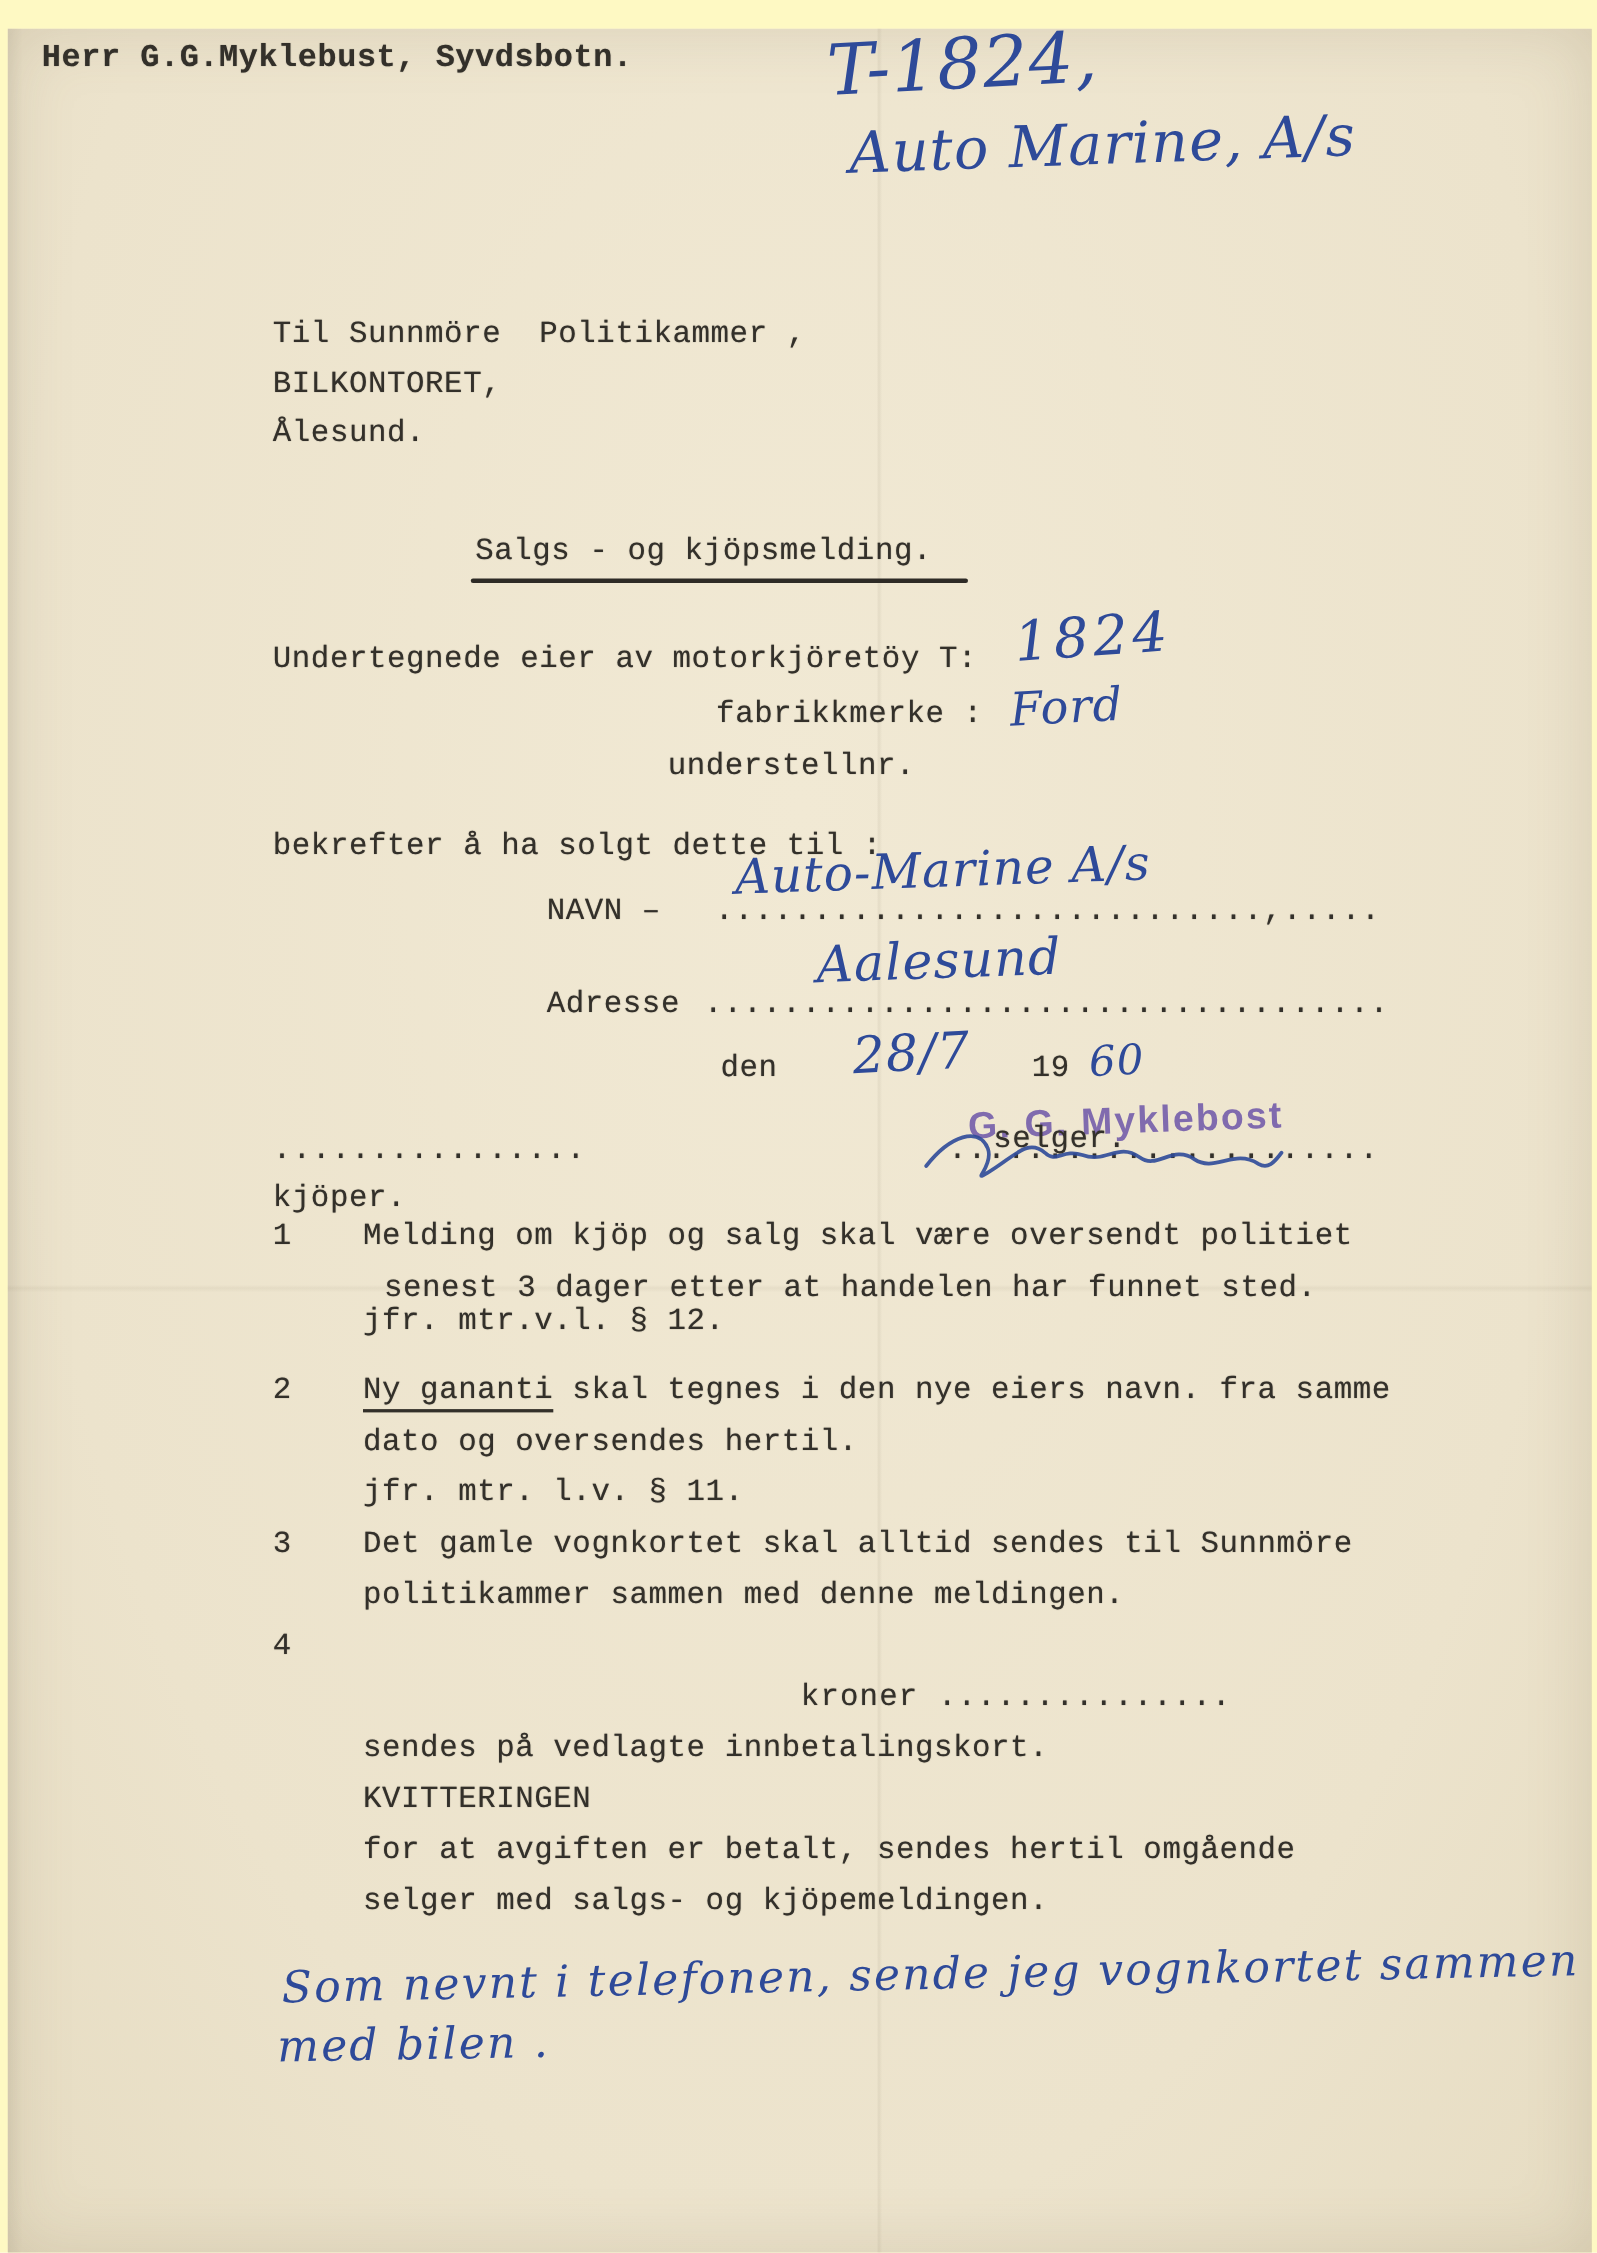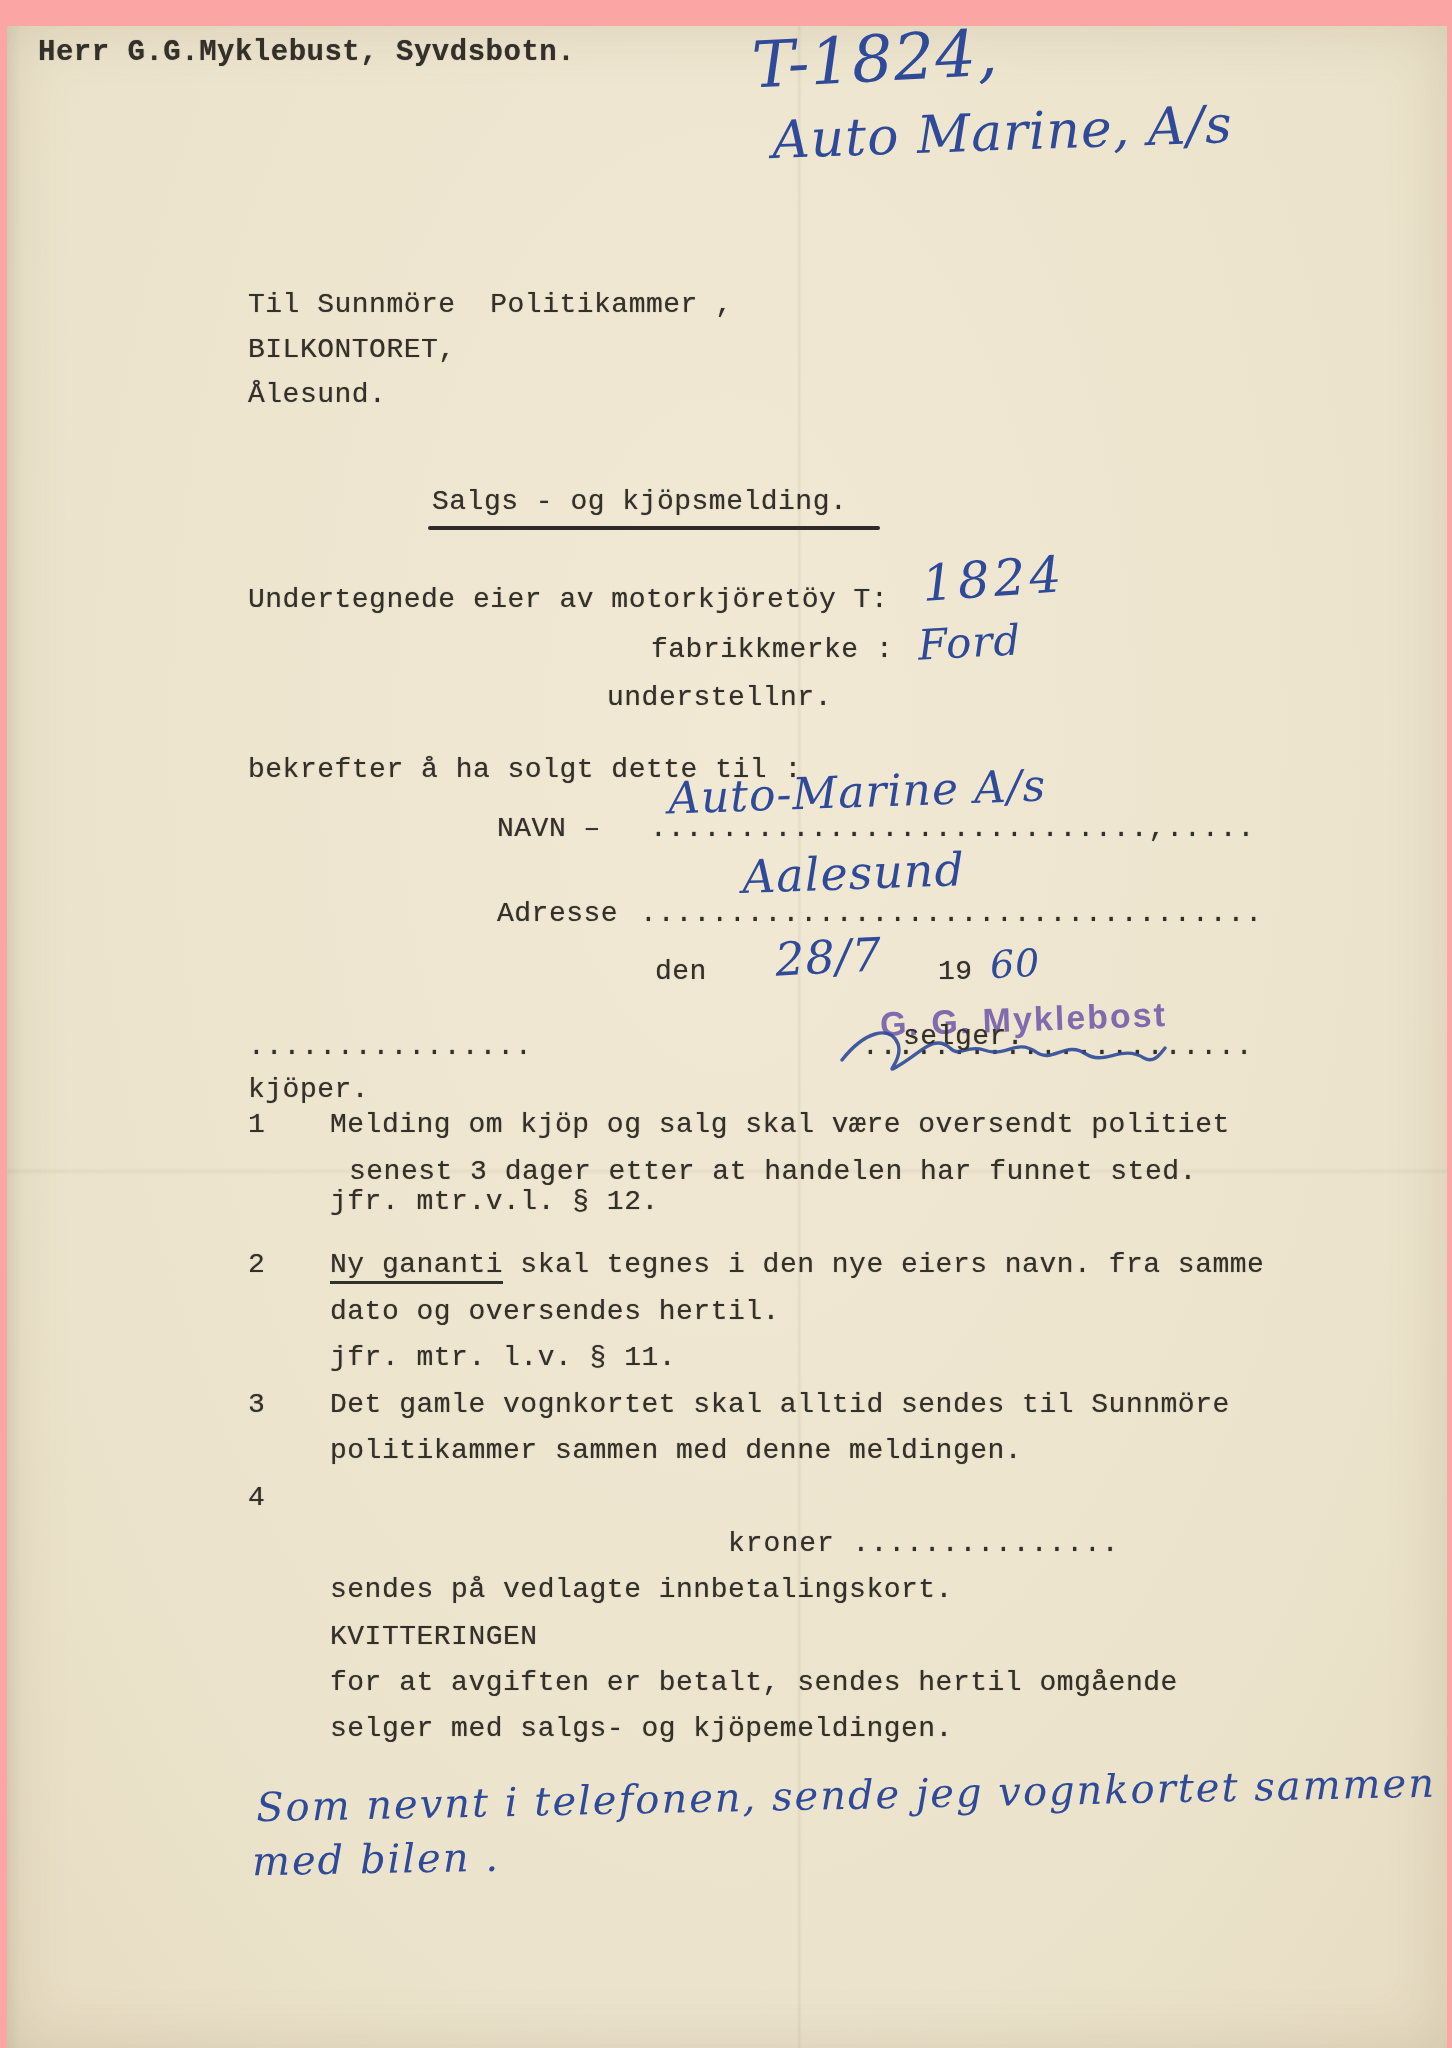--- a/index.html
+++ b/index.html
@@ -1,19 +1,19 @@
 <!DOCTYPE html>
 <html><head>
 <meta charset="utf-8">
 <style>
   html,body{margin:0;padding:0;}
   .stage{
     position:relative;
     width:1452px;height:2048px;
-    background:#fca5a5;
+    background:#fef9c3;
     overflow:hidden;
     font-family:"Liberation Mono","DejaVu Sans Mono",monospace;
   }
   .paper{
     position:absolute;
     left:7px;top:26px;right:5px;bottom:0;
     background:
       linear-gradient(90deg, rgba(0,0,0,0.05) 0, rgba(0,0,0,0) 14px),
       linear-gradient(90deg, rgba(255,255,255,0) calc(55% - 2px), rgba(120,110,85,0.10) 55%, rgba(255,255,255,0) calc(55% + 3px)),
       linear-gradient(180deg, rgba(255,255,255,0) 1142px, rgba(120,110,85,0.08) 1145px, rgba(255,255,255,0) 1149px),

